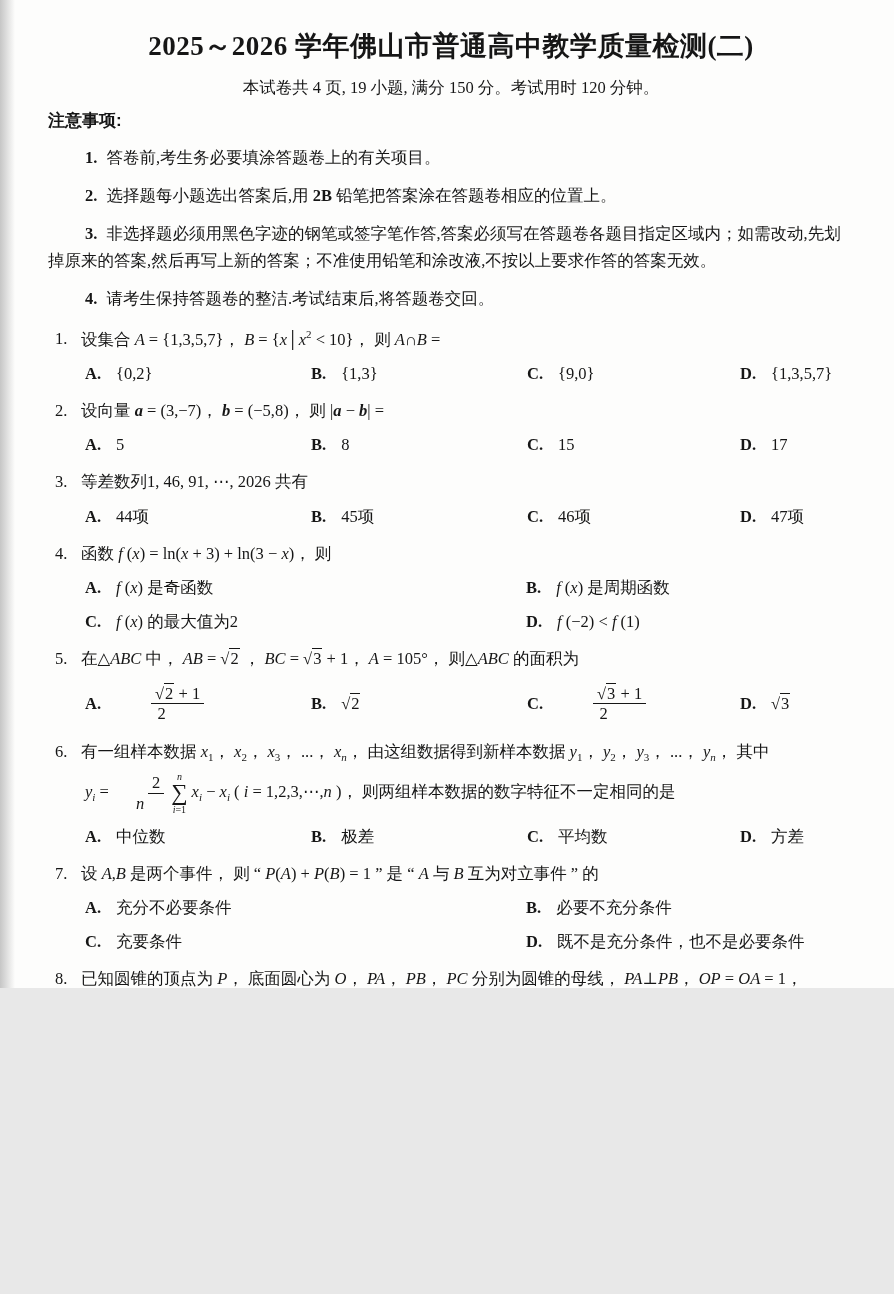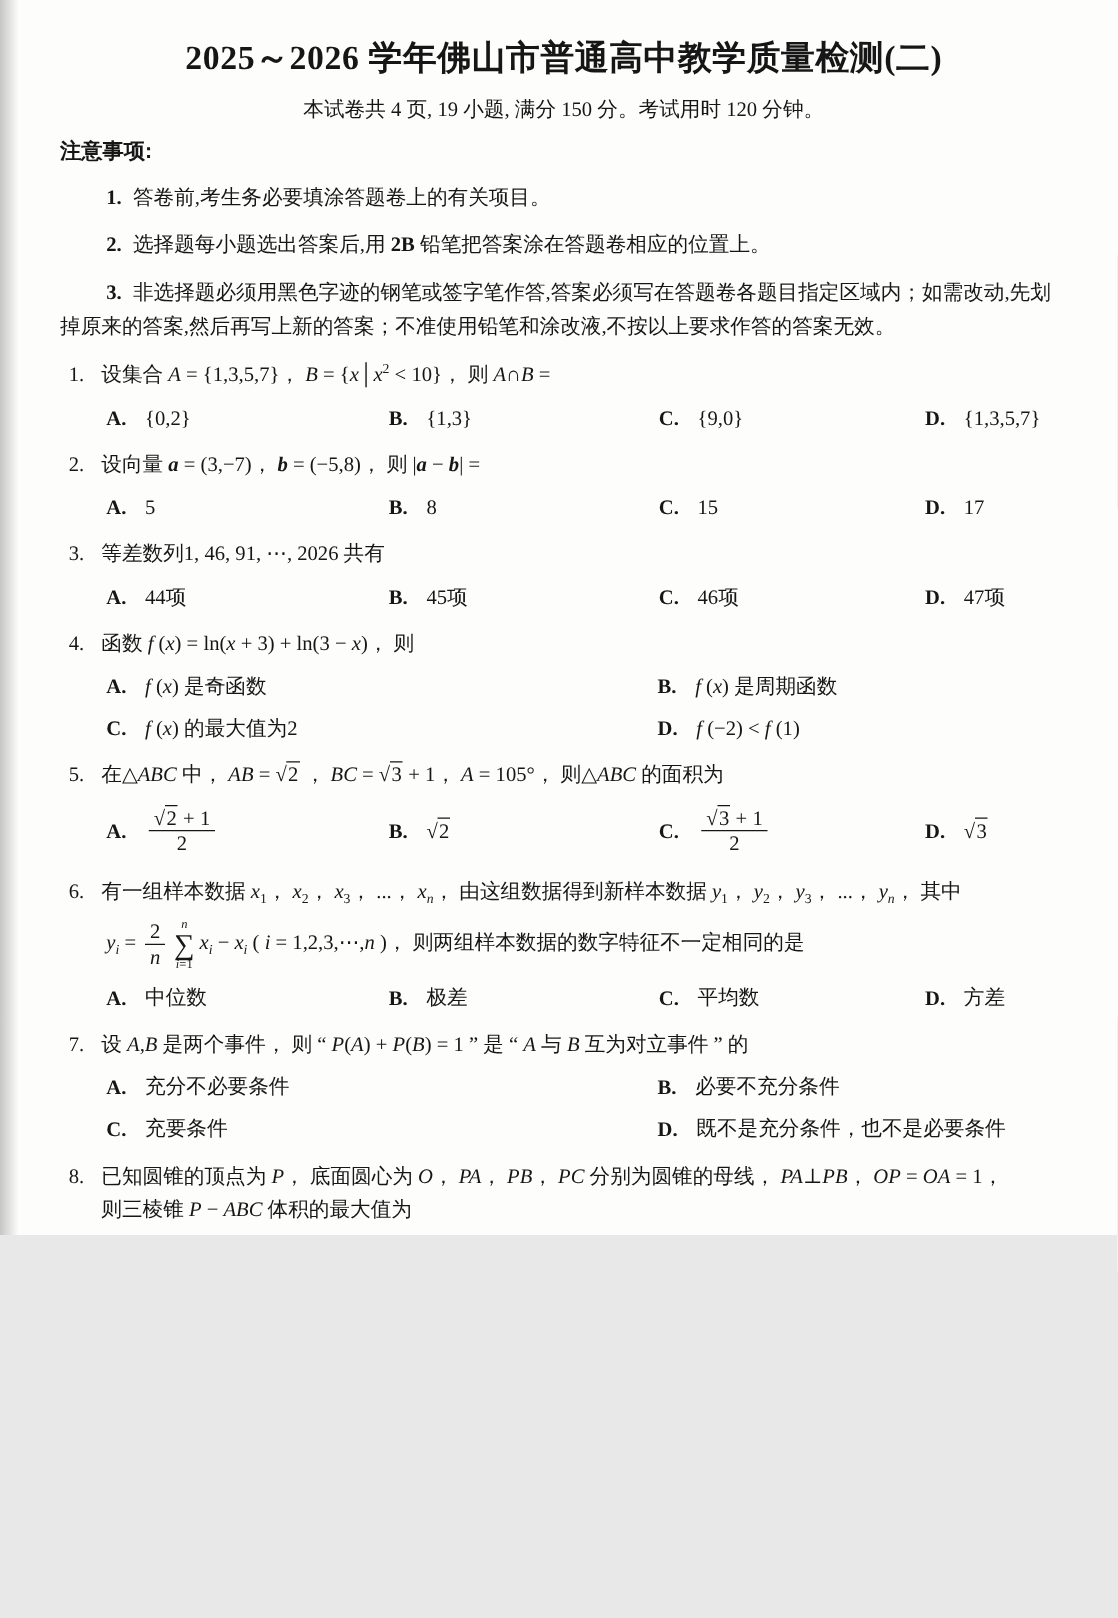--- a/index.html
+++ b/index.html
@@ -42,21 +42,21 @@
   .q-text { flex:1; }
   .formula { margin:4px 0 0 37px; line-height:1.5; }
   .opts { display:grid; margin:9px 0 0 37px; align-items:center; }
   .cols4 { grid-template-columns:226px 216px 213px auto; }
   .cols2 { grid-template-columns:441px auto; row-gap:11px; }
   .opt { display:flex; align-items:center; }
   .opt b { margin-right:15px; }
   sup { font-size:11px; }
   sub { font-size:11px; }
   .frac { display:inline-flex; flex-direction:column; align-items:center; vertical-align:middle; line-height:1.2; margin:2px 3px; text-align:center; }
-  .frac .fn { display:block; border-bottom:1.4px solid #161616; padding:0 4px; }
+  .frac .fn { display:block; border-bottom:1.4px solid #161616; padding:0 4px;margin-left:32px; }
   .frac .fd { display:block; padding:0 4px; }
   .sq { white-space:nowrap; }
   .sqb { border-top:1.4px solid #161616; padding:0 1px; }
   .sum { display:inline-flex; flex-direction:column; align-items:center; vertical-align:middle; line-height:1; margin:0 4px; }
   .sum .sl { font-size:10px; line-height:1.1; }
   .sum .sg { font-size:23px; line-height:0.95; }
   .footer { margin-top:auto; }
   .footer-rule { border:none; border-top:2.2px solid #3c3c49; margin:0 0 0 0; }
   .footer-text { position:relative; text-align:left; font-size:14.5px; margin-top:8px; color:#2a2a38; }
   .smudge {
@@ -73,20 +73,21 @@
 
   <h1 class="title">2025～2026 学年佛山市普通高中教学质量检测(二)</h1>
 
 
   <p class="info">本试卷共 4 页, 19 小题, 满分 150 分。考试用时 120 分钟。</p>
 
   <p class="notice-head ht">注意事项:</p>
   <p class="notice-item"><b class="bn">1.</b>答卷前,考生务必要填涂答题卷上的有关项目。</p>
   <p class="notice-item"><b class="bn">2.</b>选择题每小题选出答案后,用 <b>2B</b> 铅笔把答案涂在答题卷相应的位置上。</p>
   <p class="notice-item"><b class="bn">3.</b>非选择题必须用黑色字迹的钢笔或签字笔作答,答案必须写在答题卷各题目指定区域内；如需改动,先划掉原来的答案,然后再写上新的答案；不准使用铅笔和涂改液,不按以上要求作答的答案无效。</p>
+  <p class="notice-item"><b class="bn">4.</b>请考生保持答题卷的整洁.考试结束后,将答题卷交回。</p>
 
 
   <div class="q">
     <div class="q-stem">
       <span class="q-num">1.</span>
       <span class="q-text">设集合 <i>A</i> = {1,3,5,7}， <i>B</i> = {<i>x</i>│<i>x</i><sup>2</sup> &lt; 10}， 则 <i>A</i>∩<i>B</i> =</span>
     </div>
     <div class="opts cols4">
       <span class="opt">
           <b>A.</b>

